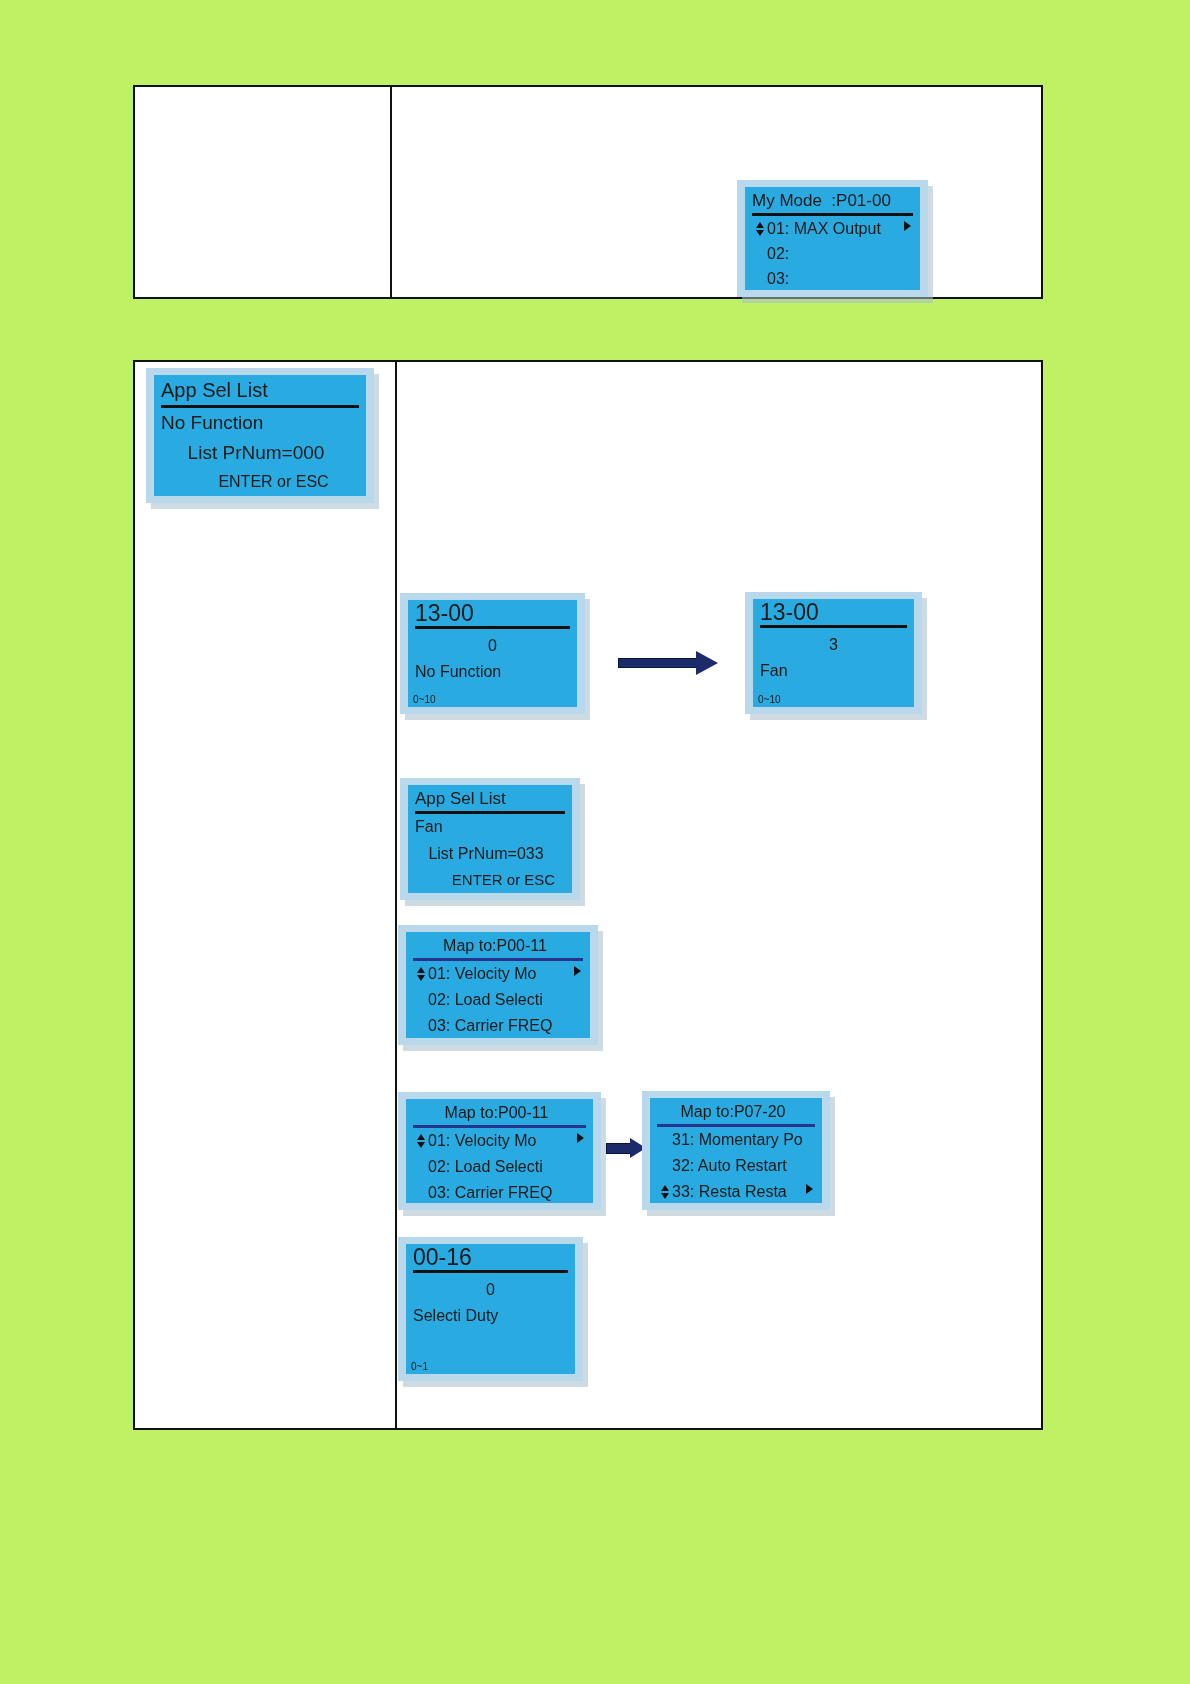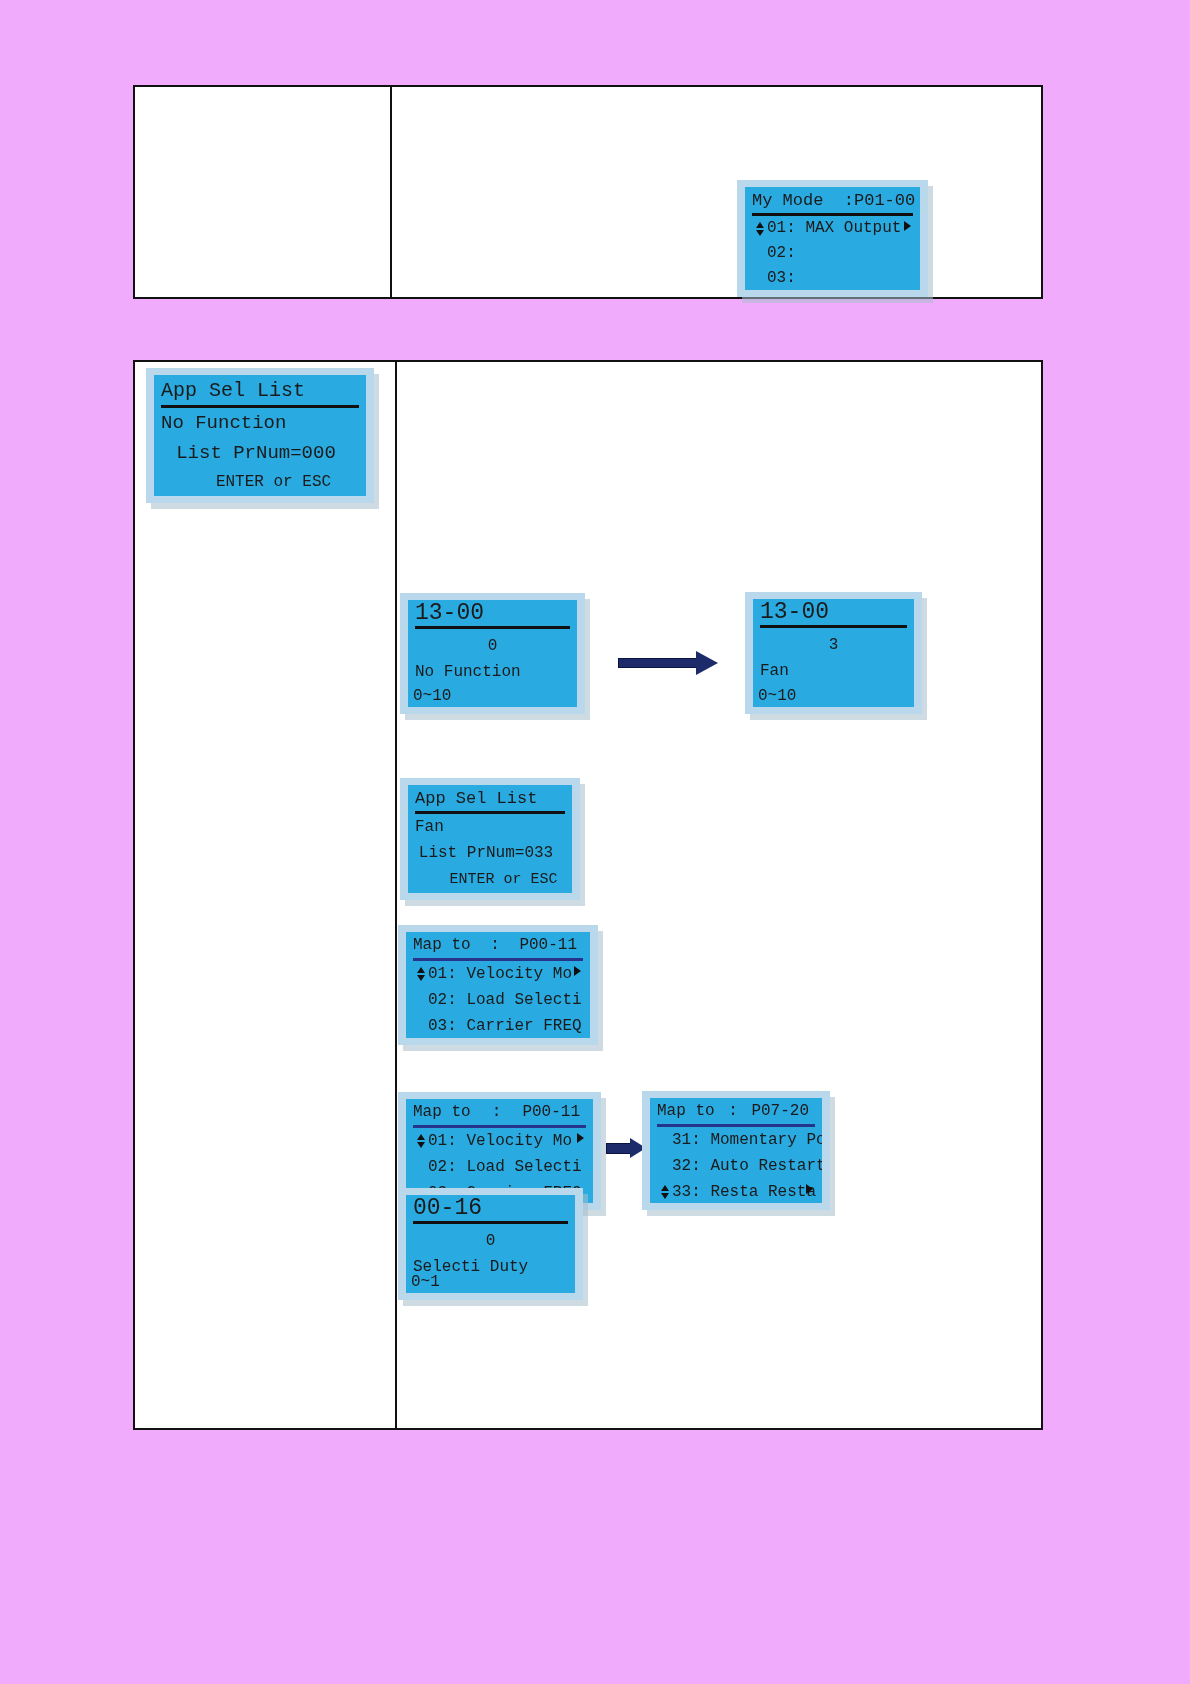--- a/index.html
+++ b/index.html
@@ -5,53 +5,53 @@
   :root{
     --lcd-bg:#29ABE2;
     --lcd-frame:#B9D8EC;
     --lcd-text:#1A1A1A;
     --underline-navy:#27348B;
     --arrow-navy:#1E2B6B;
     --table-border:#111111;
   }
   html,body{margin:0;padding:0;background:#ffffff;}
   .page{
-    position:relative;width:1190px;height:1684px;background:#f0abfc;
-    font-family:Liberation Mono, monospace;color:var(--lcd-text);
+    position:relative;width:1190px;height:1684px;background:#bef264;
+    font-family:Liberation Sans, sans-serif;color:var(--lcd-text);
     overflow:hidden;
   }
   .tbl{position:absolute;border:2px solid var(--table-border);box-sizing:border-box;background:#ffffff;}
   .vline{position:absolute;top:0;bottom:0;width:2px;background:var(--table-border);}
   
   .screen{
     position:absolute;background:var(--lcd-frame);padding:7px 8px;box-sizing:border-box;
     box-shadow:5px 6px 0 rgba(168,190,204,.55);
   }
   .inner{
     position:relative;width:100%;height:100%;box-sizing:border-box;
     background:var(--lcd-bg);color:var(--lcd-text);
     padding:3px 7px;overflow:hidden;
   }
   .title{white-space:pre;border-bottom:3px solid #101010;padding-bottom:2px;line-height:21px;}
   .title.navy{border-bottom-color:var(--underline-navy);}
-  .title.flexed{display:flex;justify-content:space-between;padding-right:6px;}
+  .title.flexed{display:flex;justify-content:center;padding-right:6px;}
   .row{position:relative;display:flex;align-items:center;line-height:26px;white-space:pre;}
   .row .gut{width:15px;display:inline-flex;flex-direction:column;align-items:center;justify-content:center;flex:none;}
   .row.noicon{padding-left:15px;}
   .rowtext{white-space:pre;}
   
   .tu,.td{display:block;width:0;height:0;border-left:4px solid transparent;border-right:4px solid transparent;}
   .tu{border-bottom:6px solid #101010;margin-bottom:2px;}
   .td{border-top:6px solid #101010;}
   .rarr{position:absolute;right:2px;top:5px;width:0;height:0;
         border-top:5px solid transparent;border-bottom:5px solid transparent;border-left:7px solid #101010;}
   
   .val{text-align:center;line-height:26px;margin-top:4px;white-space:pre;}
   .lab{text-align:left;line-height:26px;white-space:pre;}
-  .range{position:absolute;left:5px;bottom:2px;font-size:16px;white-space:pre;}
+  .range{position:absolute;left:5px;bottom:2px;font-size:10px;white-space:pre;}
   .footer{position:absolute;left:0;right:0;bottom:5px;text-align:center;font-size:15px;white-space:pre;margin-left:27px;}
   .flexline{display:flex;justify-content:center;padding-right:8px;line-height:30px;white-space:pre;}
   
   .flow{position:absolute;display:flex;align-items:center;}
   .flow .shaft{flex:1;height:8px;background:var(--arrow-navy);border:1px solid #0a1440;border-right:none;}
   .flow .head{width:0;height:0;border-top:12px solid transparent;border-bottom:12px solid transparent;border-left:22px solid var(--arrow-navy);flex:none;}
   .flow.short .shaft{height:9px;}
   .flow.short .head{border-top-width:10px;border-bottom-width:10px;border-left-width:16px;}
   
   .s-mymode{left:737px;top:180px;width:191px;height:117px;font-size:16px;}
@@ -64,21 +64,21 @@
   .s-menu{left:400px;top:463px;width:180px;height:122px;font-size:16px;}
   .s-menu .title{font-size:17px;}
   .s-1300a{left:400px;top:593px;width:185px;height:121px;font-size:16px;}
   .s-1300b{left:745px;top:592px;width:177px;height:122px;font-size:16px;}
   .s-asl2{left:400px;top:778px;width:180px;height:122px;font-size:16px;}
   .s-asl2 .title{font-size:17px;}
   .s-asl2 .flexline{line-height:27px;}
   .s-map1{left:398px;top:925px;width:200px;height:120px;font-size:16px;}
   .s-map2l{left:398px;top:1092px;width:203px;height:118px;font-size:16px;}
   .s-map2r{left:642px;top:1091px;width:188px;height:119px;font-size:16px;}
-  .s-0016{left:398px;top:1188px;width:185px;height:112px;font-size:16px;}
+  .s-0016{left:398px;top:1237px;width:185px;height:144px;font-size:16px;}
   .param .title{font-size:23px;}
   .arrow-1{left:618px;top:651px;width:100px;height:24px;}
   .arrow-2{left:606px;top:1138px;width:40px;height:20px;}
 </style>
 </head>
 <body>
 
 <div class="page">
 
   <div class="tbl" style="left:133px;top:85px;width:910px;height:214px;">

